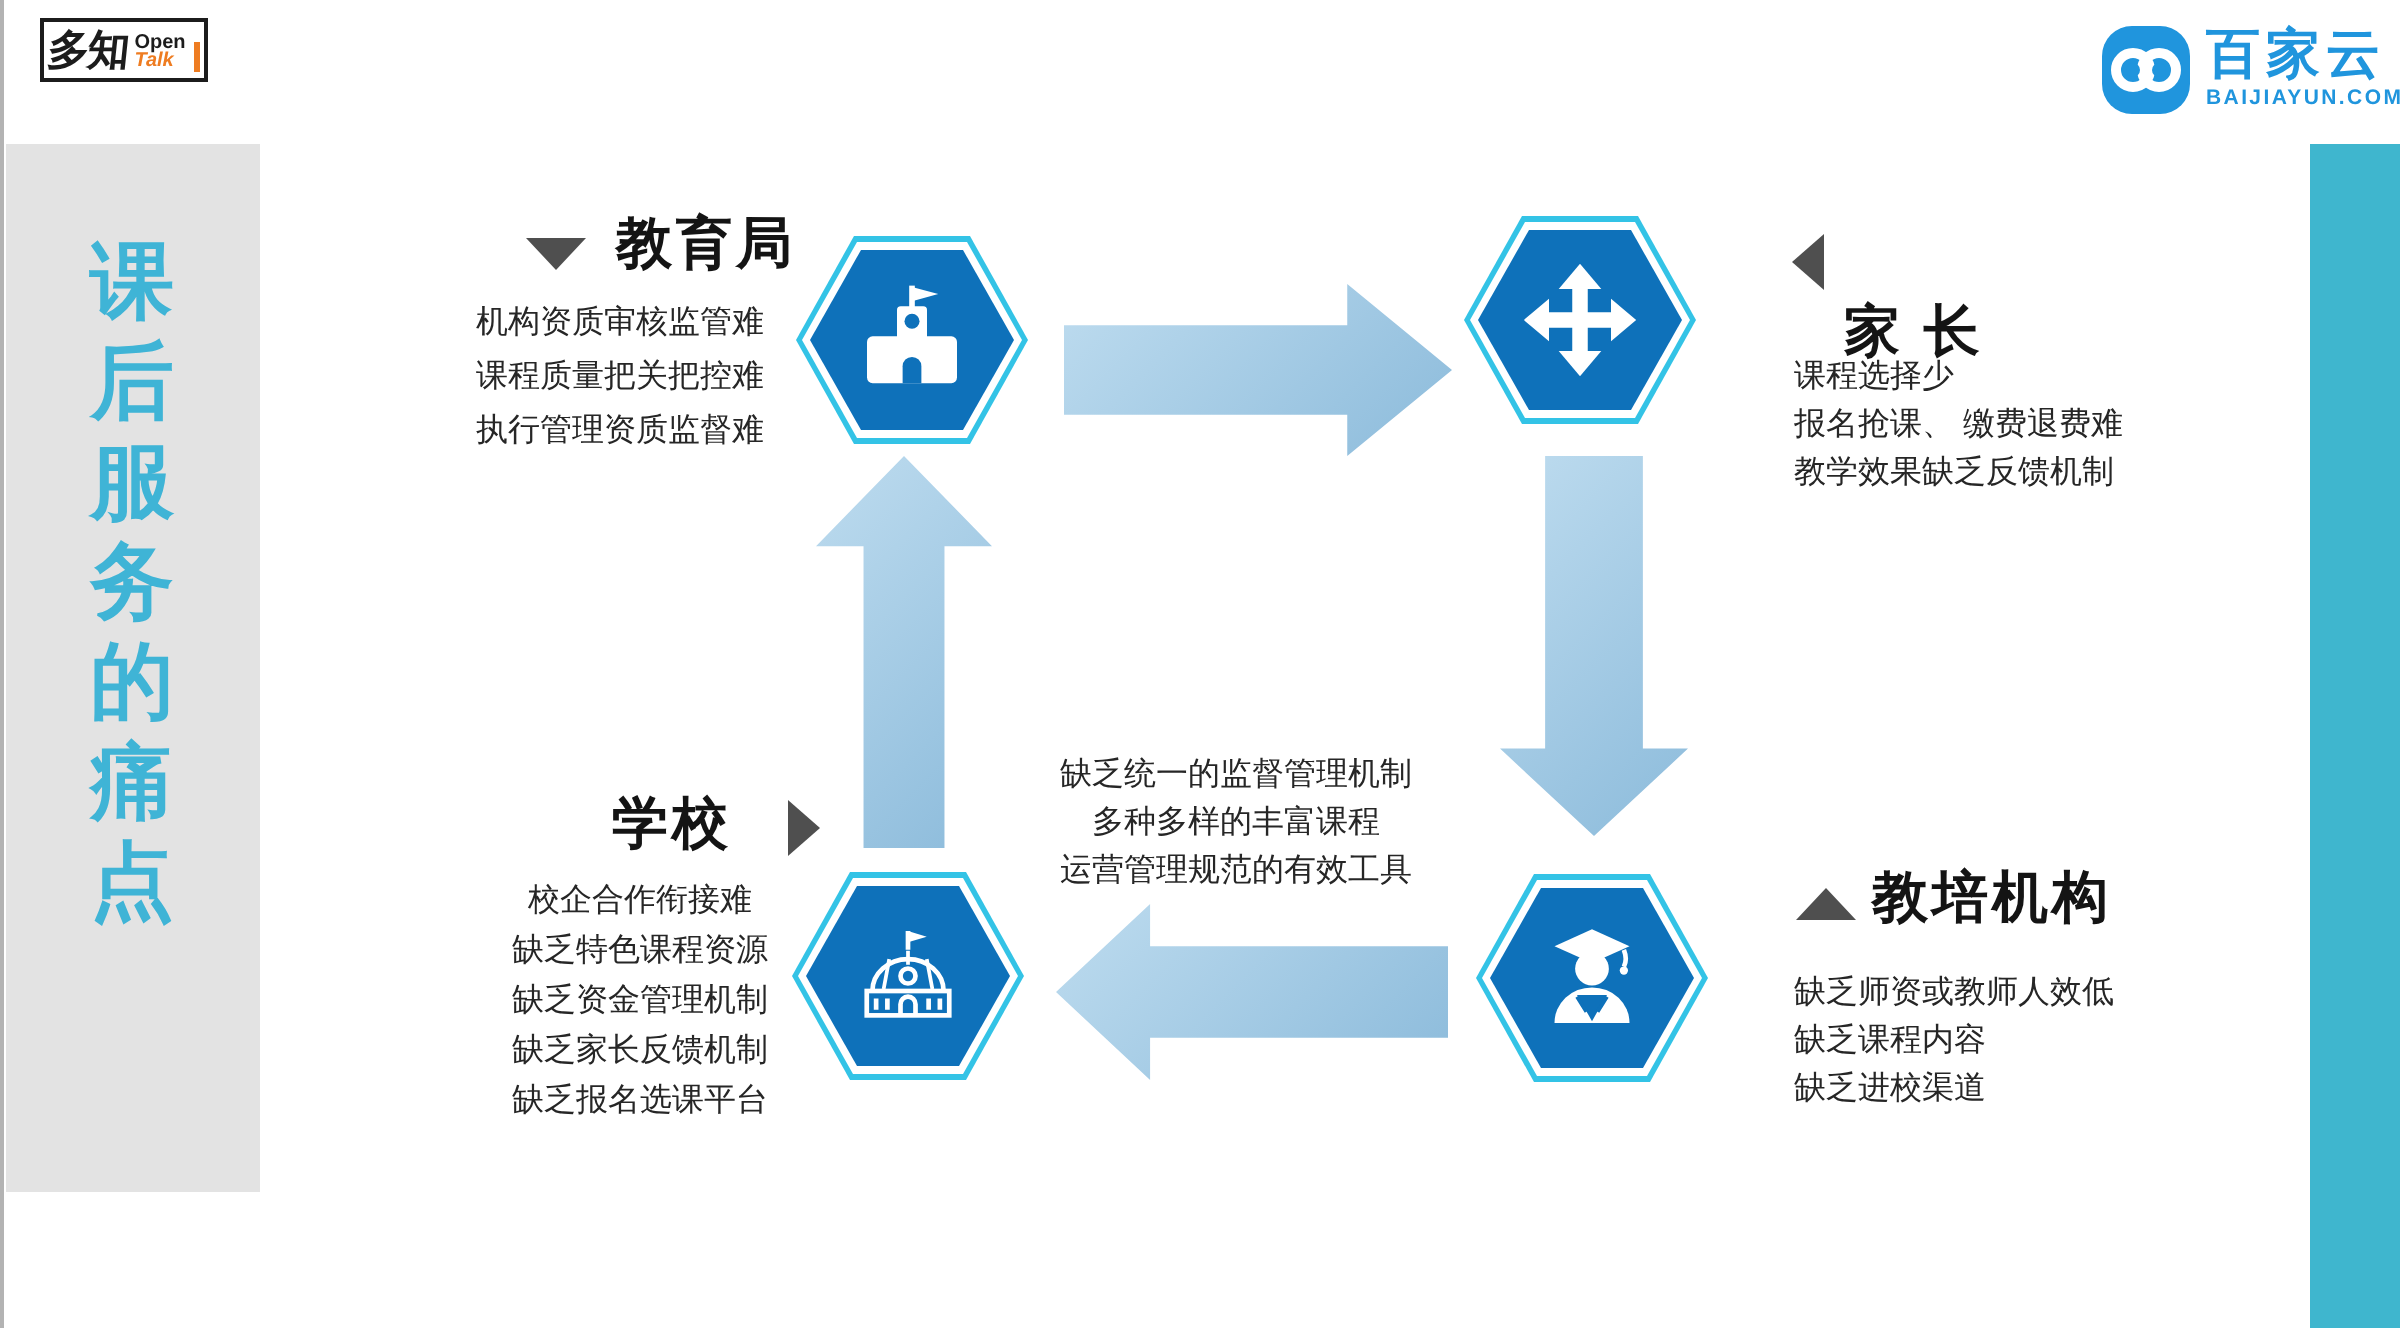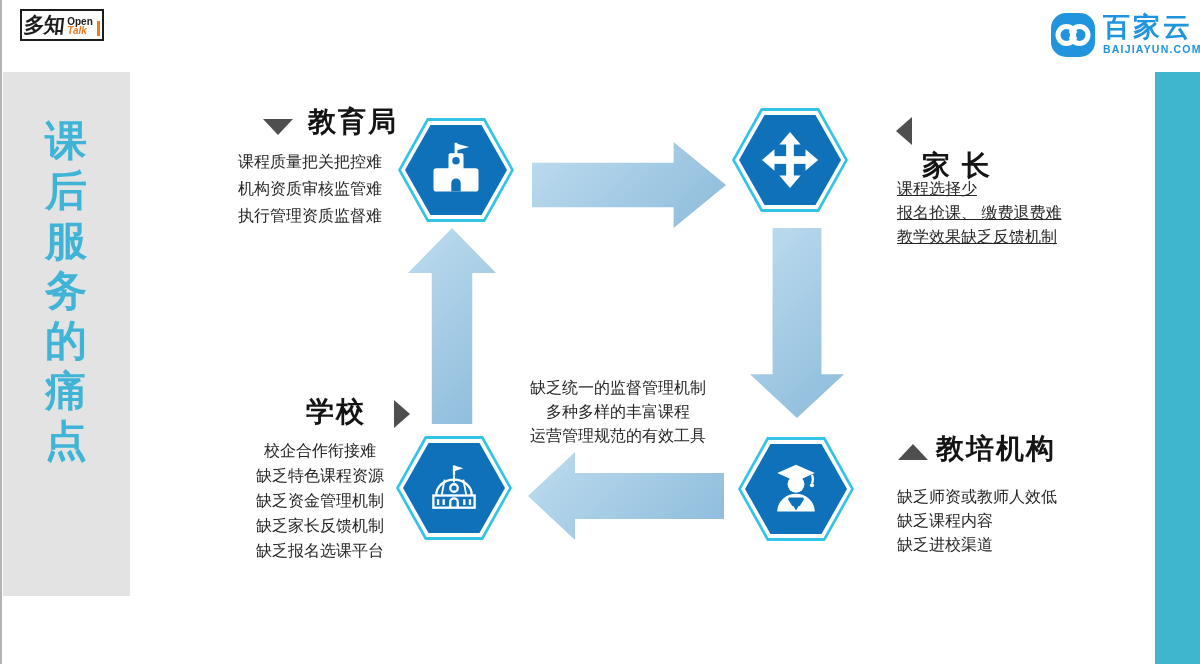--- a/index.html
+++ b/index.html
@@ -67,21 +67,21 @@
   .tri-left{border-top:14px solid transparent;border-bottom:14px solid transparent;border-right:16px solid #4f4f4f;}
   .tri-right{border-top:14px solid transparent;border-bottom:14px solid transparent;border-left:16px solid #4f4f4f;}
   .tri-up{border-left:15px solid transparent;border-right:15px solid transparent;border-bottom:16px solid #4f4f4f;}
 
   
   .node-title{position:absolute;font-size:28px;font-weight:900;color:#141414;letter-spacing:2px;line-height:32px;white-space:nowrap;}
   .points{position:absolute;font-size:16px;color:#262626;white-space:nowrap;}
   .points div{height:27px;line-height:27px;}
   .points-edu{left:238px;top:148px;}
   .points-parent{left:897px;top:177px;}
-  .points-parent div{height:24px;line-height:24px;text-decoration:underline;}
+  .points-parent div{height:24px;line-height:24px;}
   .points-school{left:245px;top:438px;width:150px;text-align:center;white-space:normal;}
   .points-school div{height:25px;line-height:25px;white-space:nowrap;}
   .points-org{left:897px;top:485px;}
   .points-org div{height:24px;line-height:24px;}
   .points-center{left:518px;top:376px;width:200px;text-align:center;}
   .points-center div{height:24px;line-height:24px;}
 </style>
 </head>
 <body>
 
@@ -190,22 +190,22 @@
         <polygon points="32,6 52,15 32,24 12,15" fill="#fff"></polygon>
         <path d="M49 17 Q51 22 49 26" stroke="#fff" stroke-width="2.5" fill="none"></path>
         <circle cx="49" cy="28" r="2.2" fill="#fff"></circle>
       </svg>
     </div>
   </div>
 
   <div class="tri tri-down" style="left:263px;top:119px;"></div>
   <div class="node-title" style="left:308px;top:106px;">教育局</div>
   <div class="points points-edu">
+    <div>机构资质审核监管难</div>
     <div>课程质量把关把控难</div>
-    <div>机构资质审核监管难</div>
     <div>执行管理资质监督难</div>
   </div>
 
   <div class="tri tri-left" style="left:896px;top:117px;"></div>
   <div class="node-title" style="left:922px;top:106px;margin-top:44px;">家 长</div>
   <div class="points points-parent">
     <div>课程选择少</div>
     <div>报名抢课、 缴费退费难</div>
     <div>教学效果缺乏反馈机制</div>
   </div>

